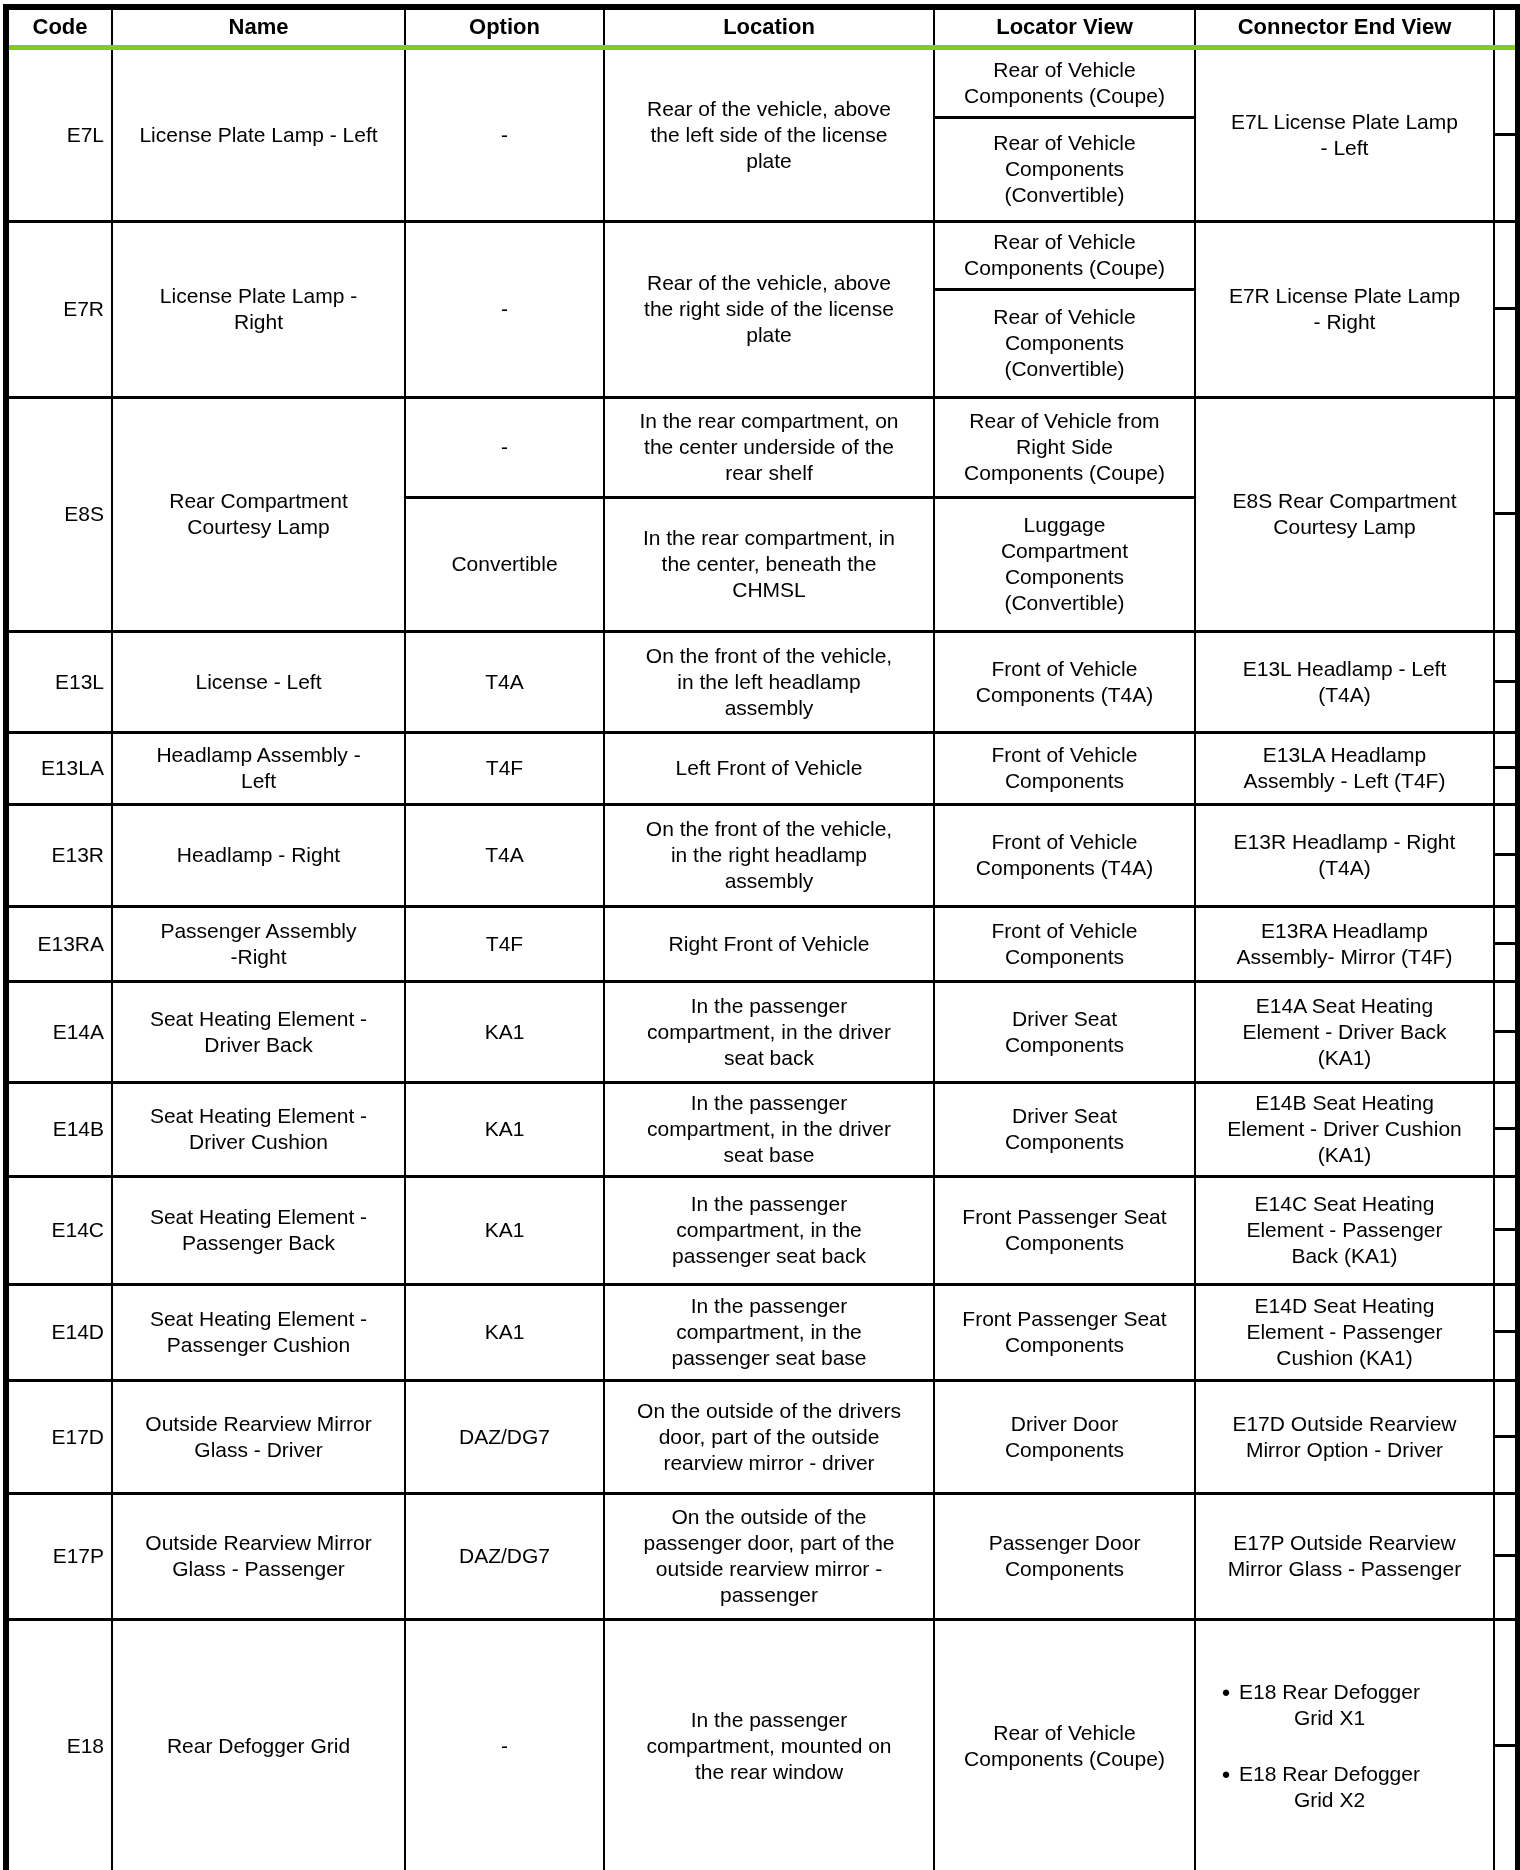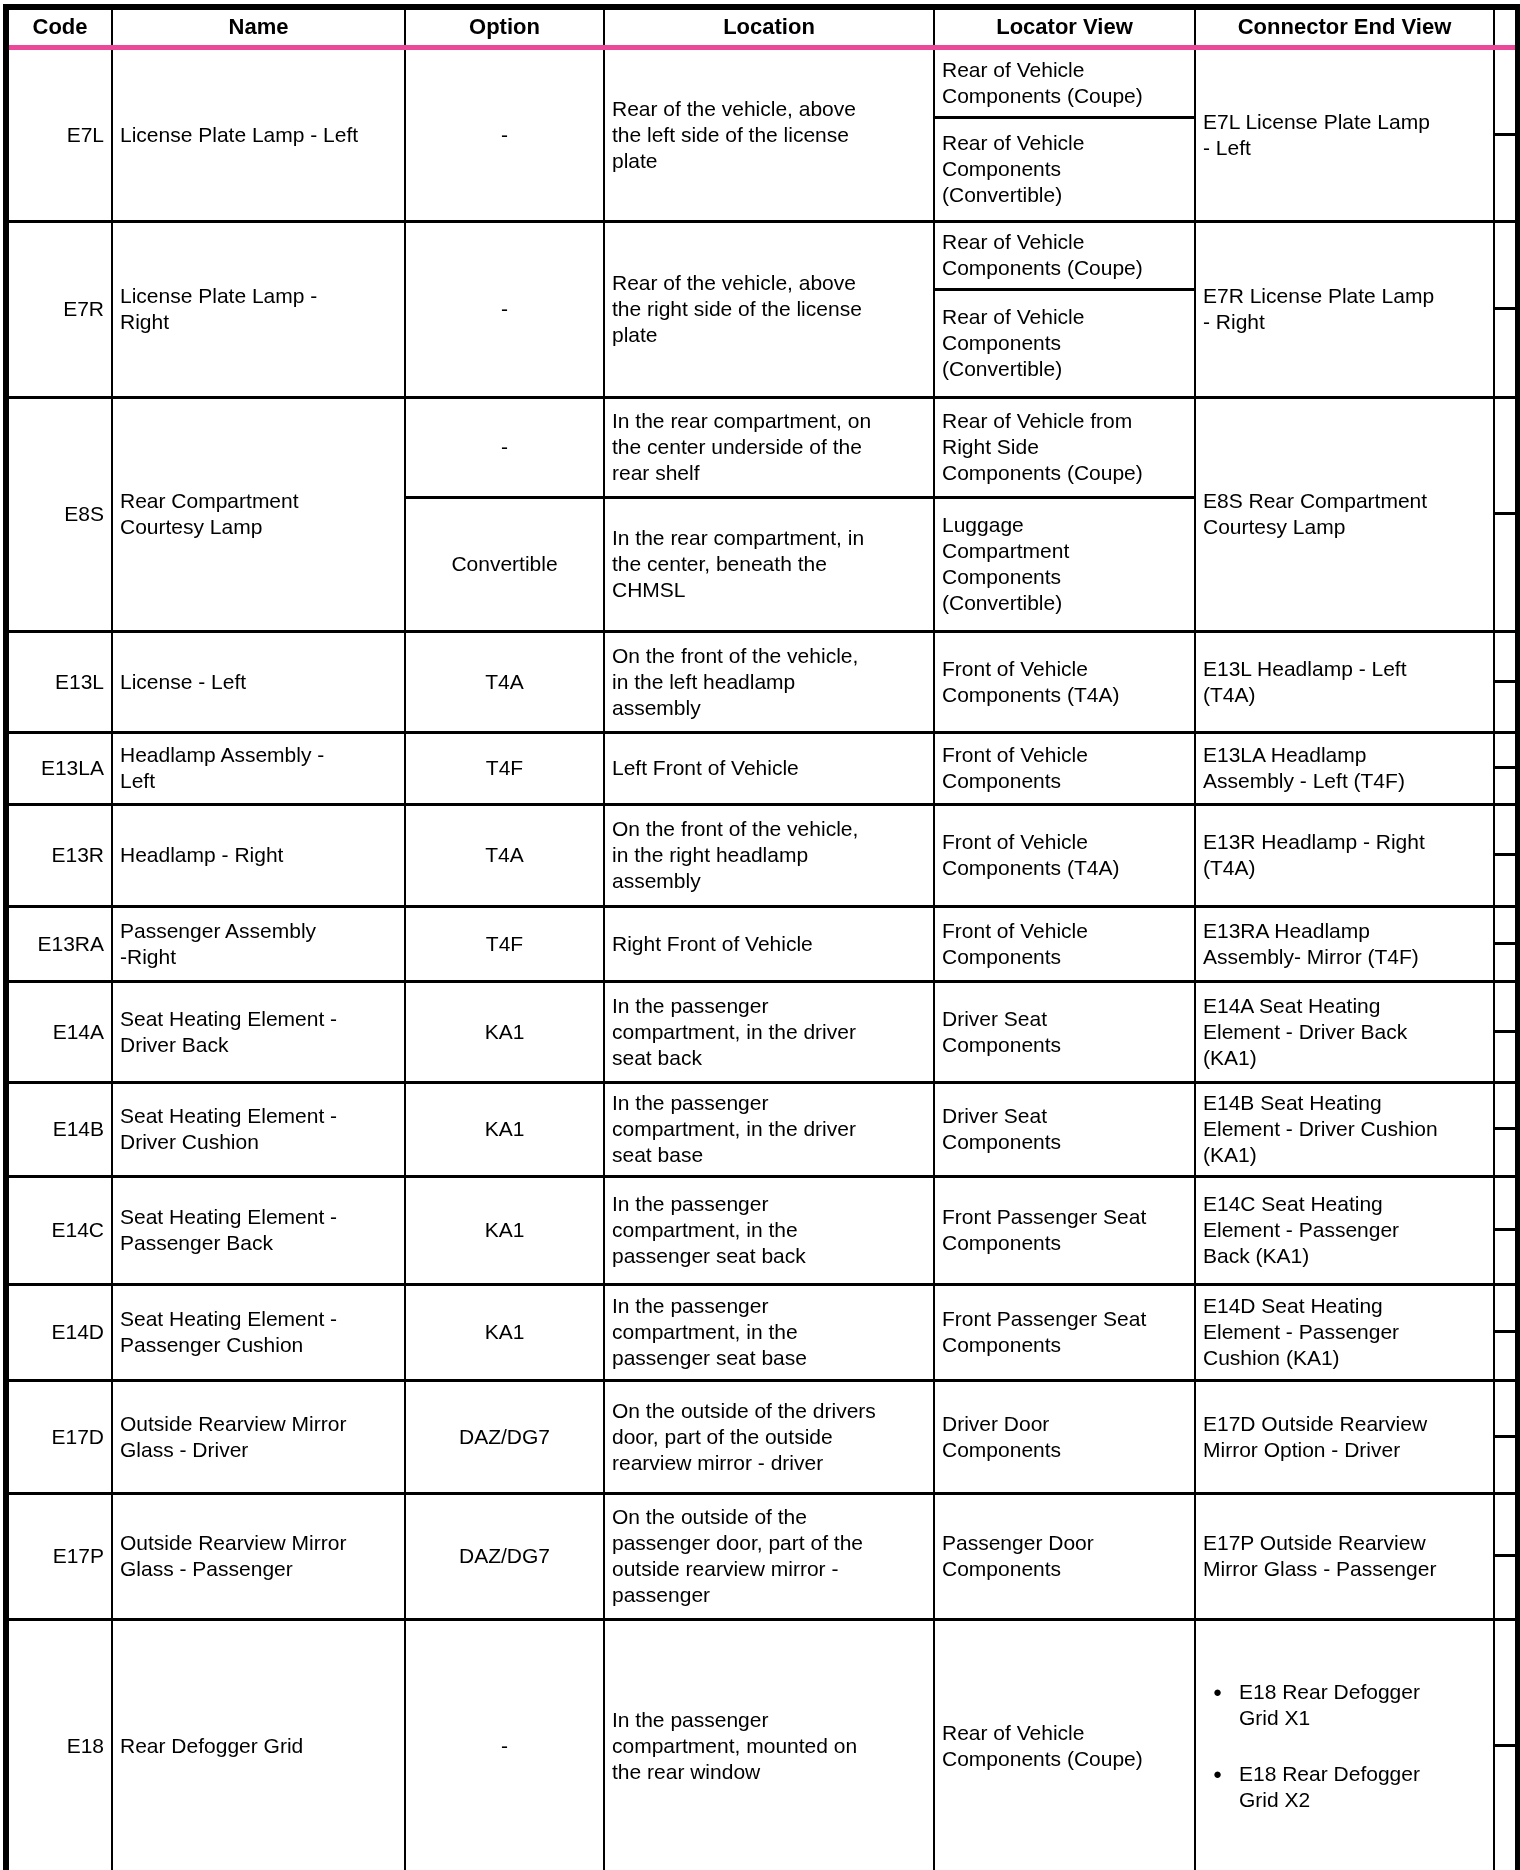--- a/index.html
+++ b/index.html
@@ -27,36 +27,36 @@
   table.locator td {
     border-left: 2px solid #000000;
     border-right: 2px solid #000000;
     border-top: 3px solid #000000;
     border-bottom: 3px solid #000000;
     vertical-align: middle;
     box-sizing: border-box;
     overflow: hidden;
   }
   table.locator thead th {
-    border-bottom: 5px solid #ec4899;
+    border-bottom: 5px solid #84cc16;
     font-size: 22px;
     font-weight: bold;
     text-align: center;
     padding: 4px 2px;
     white-space: nowrap;
   }
   table.locator td {
     font-size: 21px;
     line-height: 26px;
     padding: 4px 7px;
     white-space: pre-line;
   }
   td.c-code   { text-align: right; padding: 4px 2px; }
   td.c-option { text-align: center; padding: 4px 2px; }
-  td.c-name, td.c-location, td.c-locator, td.c-connector { text-align: left; }
+  td.c-name, td.c-location, td.c-locator, td.c-connector { text-align: center; }
   td.c-strip {
     position: relative;
     padding: 0;
   }
   .tick {
     position: absolute;
     left: 0;
     right: 0;
     top: 50%;
     margin-top: -2px;

